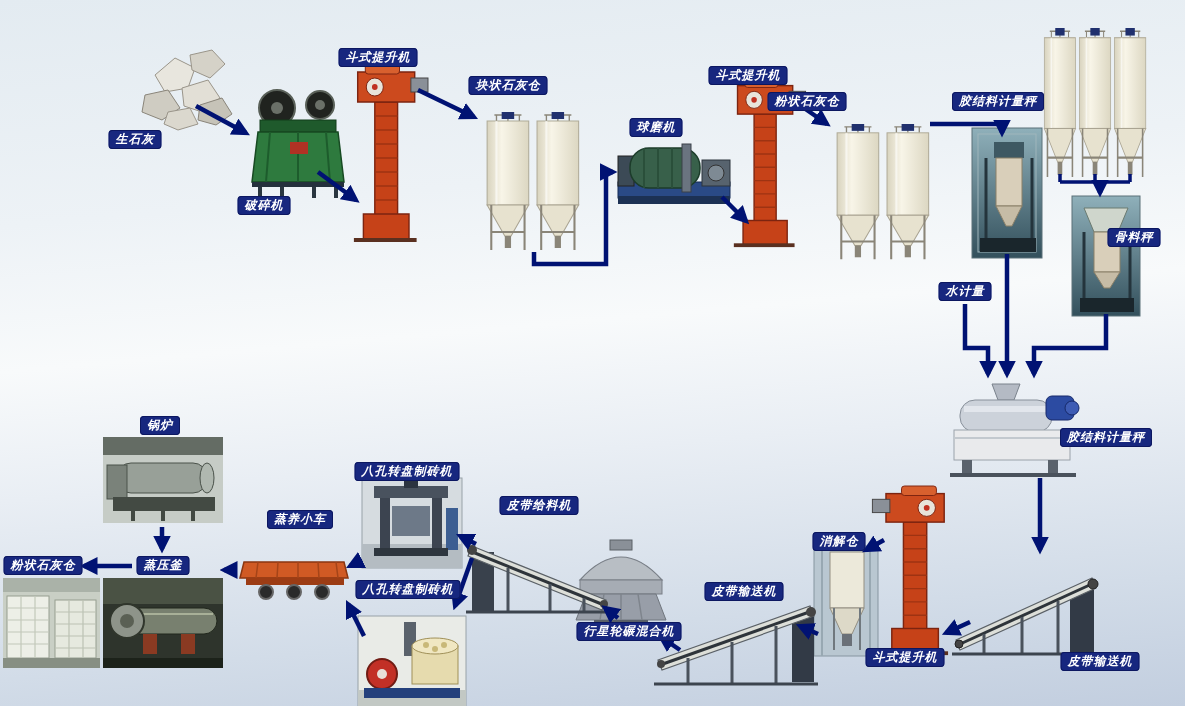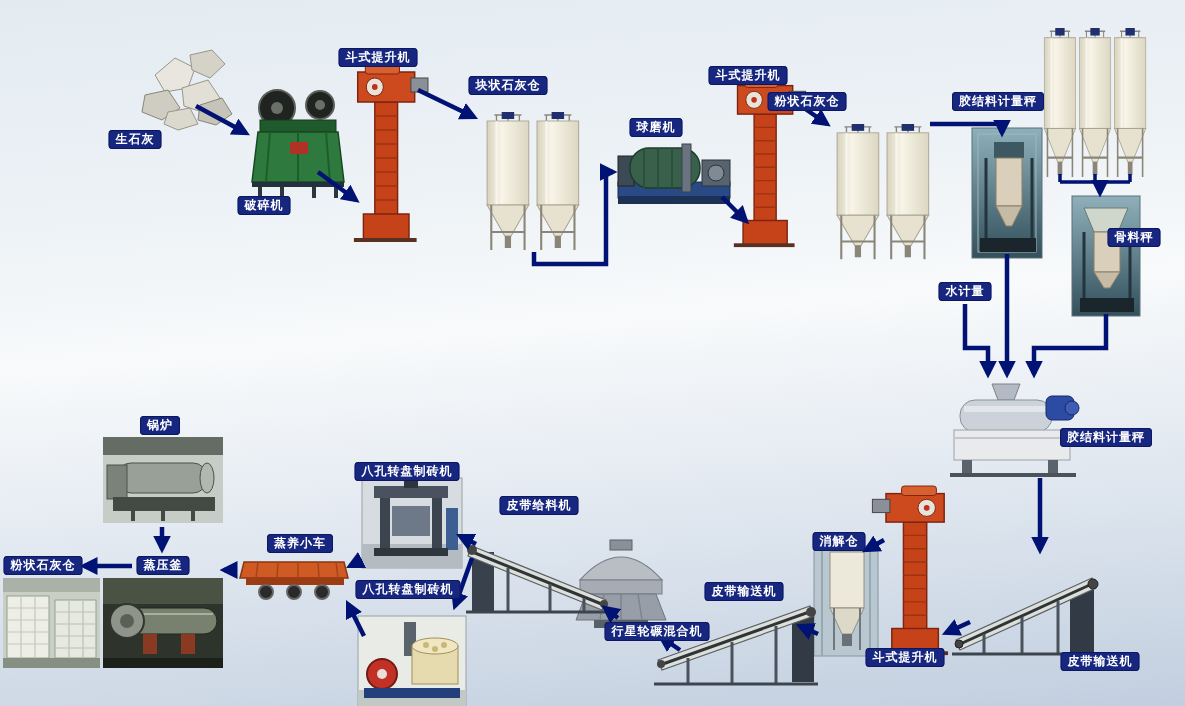--- a/index.html
+++ b/index.html
@@ -12,20 +12,21 @@
   svg.layer { position:absolute; left:0; top:0; }
   .arrowline { stroke:var(--arrow,#001273); stroke-width:4.5; fill:none; stroke-linejoin:miter; }
   .thinline  { stroke:var(--arrow,#001273); stroke-width:3.5; fill:none; }
   #ah path { fill:var(--arrow,#001273); }
   .lbl {
     position:absolute; transform:translateX(-50%);
     background:var(--label-bg,#17277f); color:var(--label-fg,#fff);
     font-size:12px; font-weight:bold; line-height:1; letter-spacing:1px;
     padding:3px 7px 4px; border-radius:4px; white-space:nowrap;
     box-shadow:inset 0 0 0 1px #0c1760;
+    font-style:italic;
   }
 </style>
 </head>
 <body>
 
 <div id="stage">
 
   <svg class="layer" width="1185" height="706" viewBox="0 0 1185 706">
     <defs>
       <marker id="ah" viewBox="0 0 12 12" refX="9" refY="6" markerWidth="4" markerHeight="4" orient="auto">
@@ -307,22 +308,22 @@
   <div class="lbl" style="left:748px;top:66px">斗式提升机</div>
   <div class="lbl" style="left:807px;top:92px">粉状石灰仓</div>
   <div class="lbl" style="left:998px;top:92px">胶结料计量秤</div>
   <div class="lbl" style="left:1134px;top:228px">骨料秤</div>
   <div class="lbl" style="left:965px;top:282px">水计量</div>
   <div class="lbl" style="left:1106px;top:428px">胶结料计量秤</div>
   <div class="lbl" style="left:1100px;top:652px">皮带输送机</div>
   <div class="lbl" style="left:905px;top:648px">斗式提升机</div>
   <div class="lbl" style="left:839px;top:532px">消解仓</div>
   <div class="lbl" style="left:744px;top:582px">皮带输送机</div>
-  <div class="lbl" style="left:657px;top:622px">行星轮碾混合机</div>
+  <div class="lbl" style="left:629px;top:622px">行星轮碾混合机</div>
   <div class="lbl" style="left:539px;top:496px">皮带给料机</div>
   <div class="lbl" style="left:407px;top:462px">八孔转盘制砖机</div>
   <div class="lbl" style="left:408px;top:580px">八孔转盘制砖机</div>
-  <div class="lbl" style="left:300px;top:534px">蒸养小车</div>
+  <div class="lbl" style="left:300px;top:510px">蒸养小车</div>
   <div class="lbl" style="left:163px;top:556px">蒸压釜</div>
   <div class="lbl" style="left:160px;top:416px">锅炉</div>
   <div class="lbl" style="left:43px;top:556px">粉状石灰仓</div>
 
 </div>
 
 </body></html>

